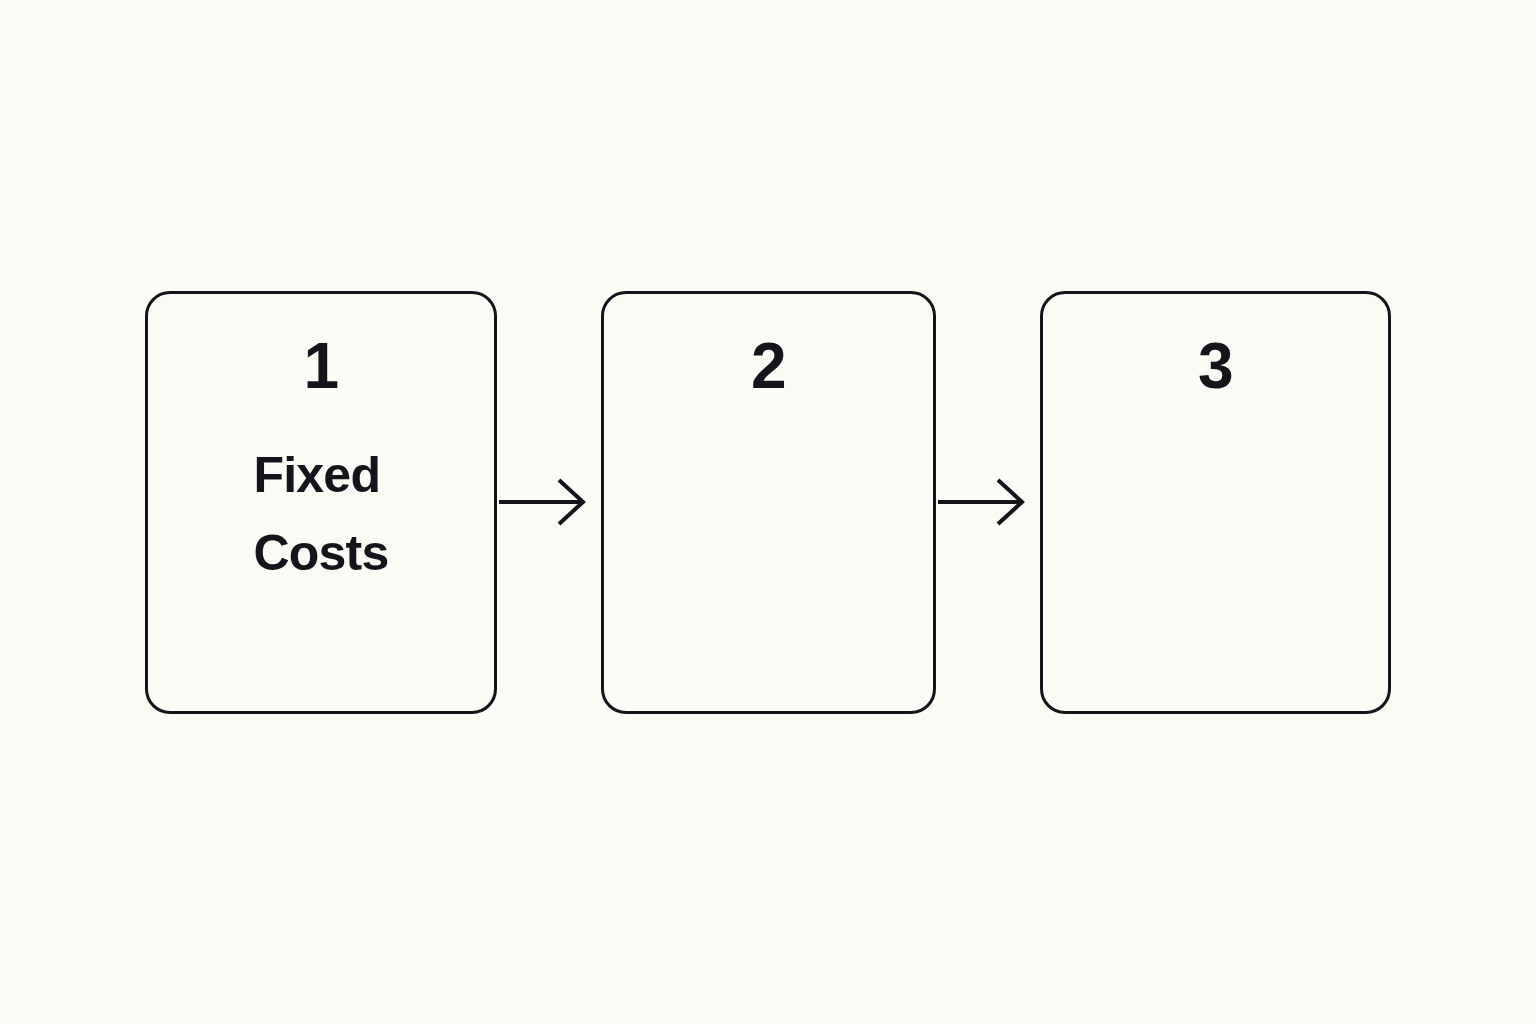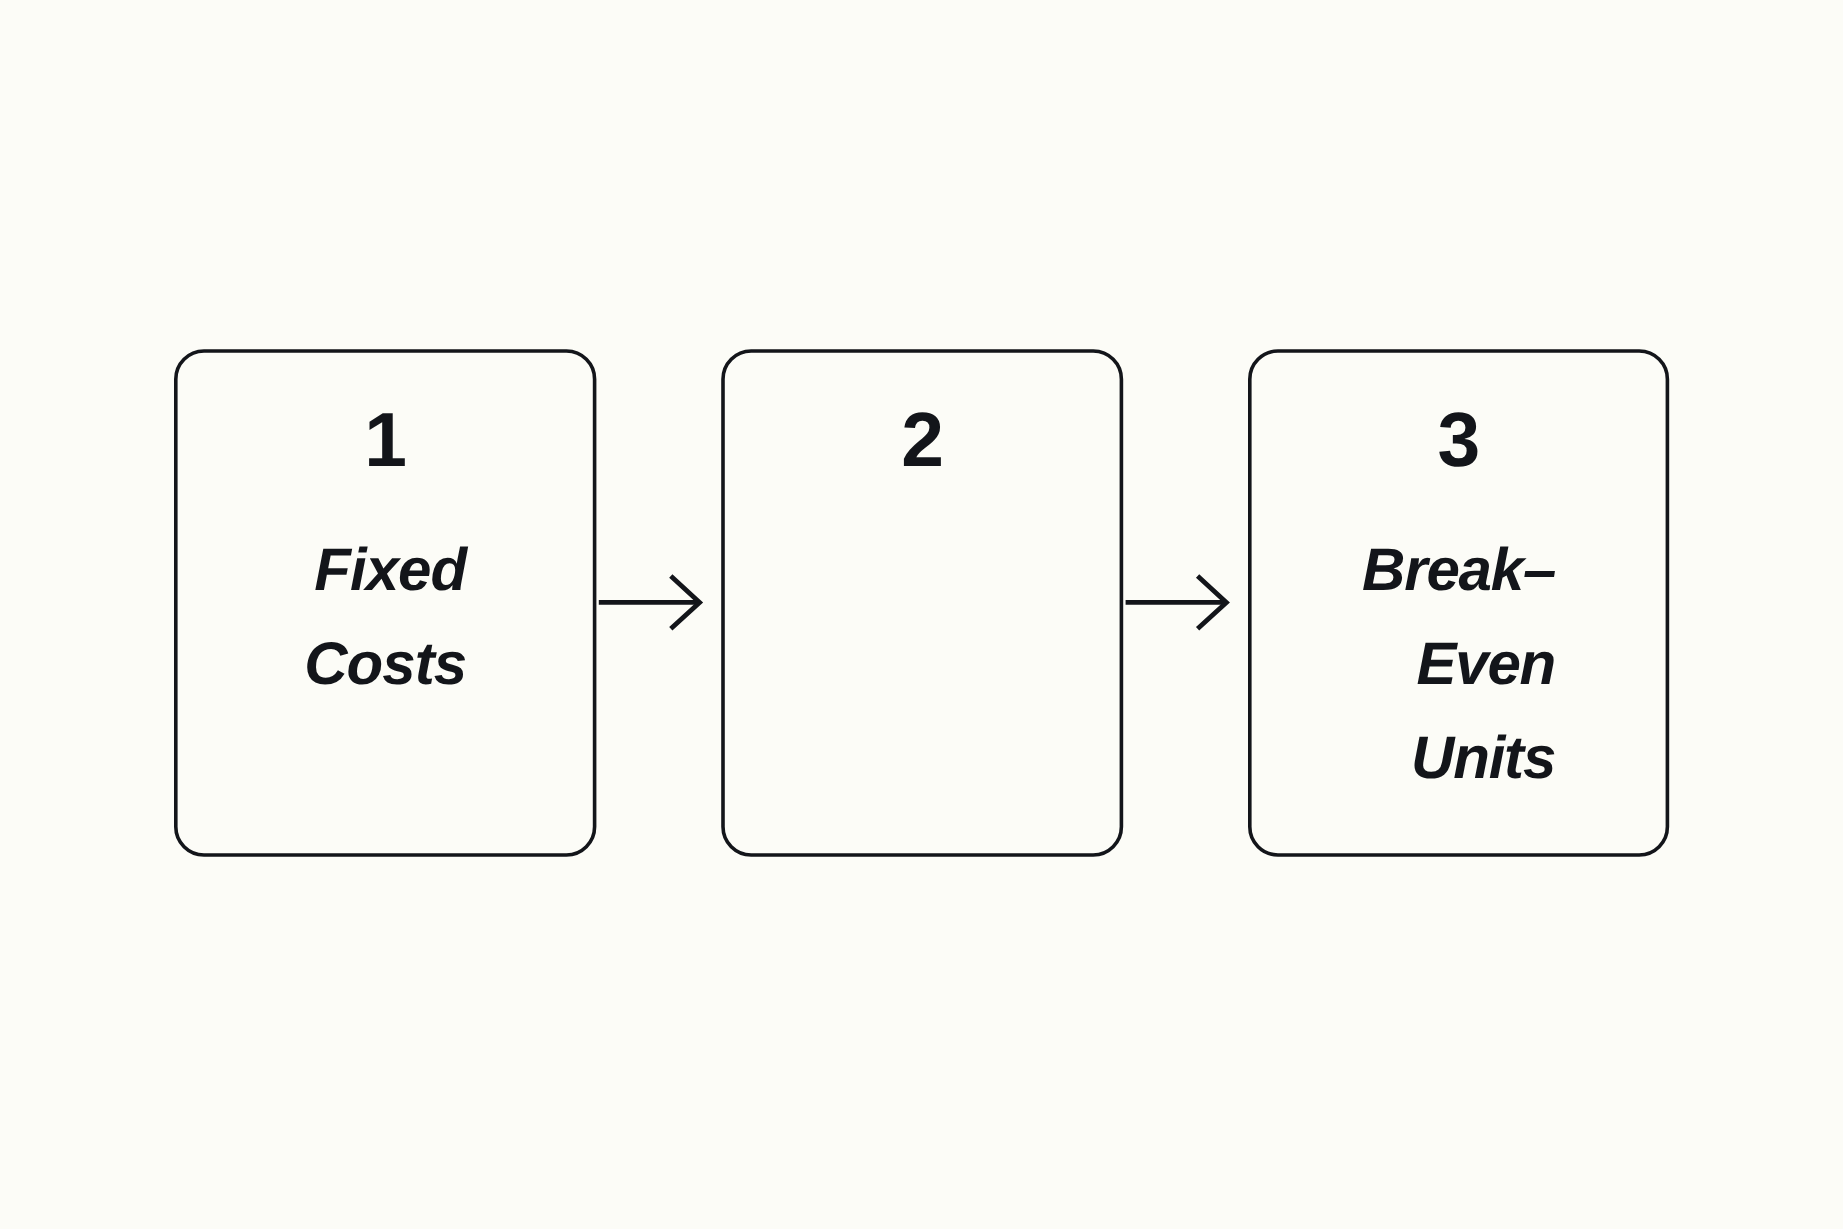--- a/index.html
+++ b/index.html
@@ -56,24 +56,23 @@
     padding: 0;
     text-align: center;
   }
   .step-label {
     margin-top: 38px;
     font-size: 50px;
     font-weight: 600;
     line-height: 78px;
     color: #13151A;
     letter-spacing: -0.8px;
-    text-align: right;
+    text-align: left;
     white-space: pre-line;
     word-break: normal;
-    font-style: italic;
   }
   .box-2 .step-label { letter-spacing: -1.2px; }
   .box-3 .step-label { letter-spacing: -1.0px; }
 
   .connector {
     width: 104px;
     height: 423px;
     position: relative;
     flex: 0 0 104px;
   }
@@ -113,19 +112,16 @@
 
     <div class="connector">
       <svg viewBox="0 0 104 62" xmlns="http://www.w3.org/2000/svg">
         <path d="M 2 31 L 84 31" stroke="#13151A" stroke-width="4" fill="none" stroke-linecap="butt"></path>
         <path d="M 62 9 L 86 31 L 62 53" stroke="#13151A" stroke-width="4" fill="none" stroke-linecap="butt" stroke-linejoin="miter"></path>
       </svg>
     </div>
 
     <div class="step-box box-3">
       <div class="step-number">3</div>
-      <div class="step-label">Break–
-Even
-Units</div>
     </div>
 
   </div>
 </div>
 
 </body></html>

